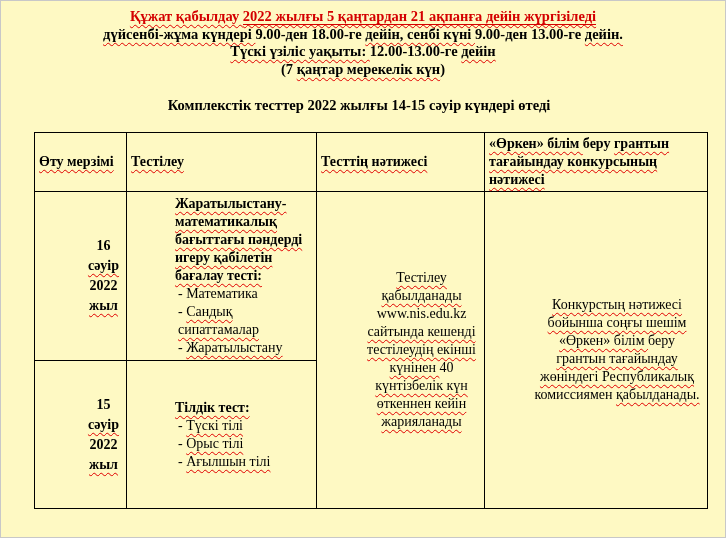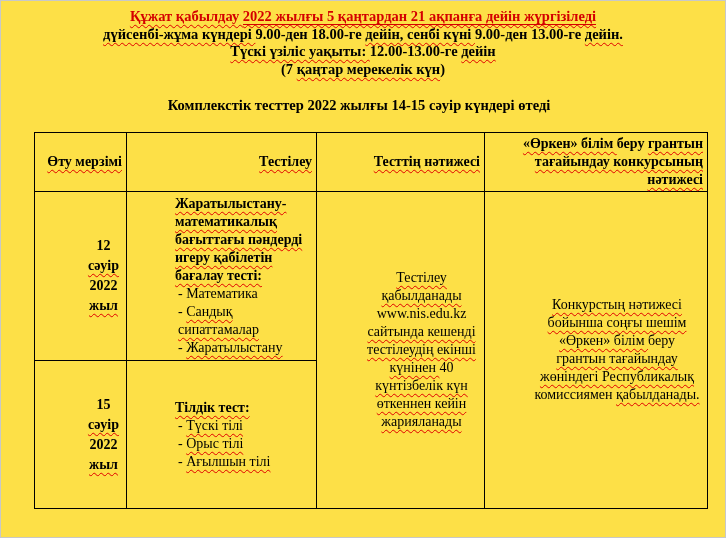--- a/index.html
+++ b/index.html
@@ -5,21 +5,21 @@
   html, body {
     margin: 0;
     padding: 0;
     background: #ffffff;
   }
   .page {
     position: relative;
     width: 726px;
     height: 538px;
     box-sizing: border-box;
-    background: #fde047;
+    background: #fef9c3;
     border: 1px solid #c8c8c8;
     overflow: hidden;
     font-family: "Liberation Serif", "DejaVu Serif", serif;
     color: #000000;
   }
   .hdr {
     text-align: center;
     padding-top: 7px;
     font-weight: bold;
     font-size: 14.5px;
@@ -54,21 +54,21 @@
     border: 1px solid #000000;
     font-size: 14px;
     box-sizing: border-box;
     padding-left: 48px;
   }
   tr.head { height: 59px; }
   tr.r1 { height: 158px; }
   tr.r2 { height: 148px; }
   table.sched th {
     font-weight: bold;
-    text-align: right;
+    text-align: left;
     vertical-align: middle;
     line-height: 18px;
     padding: 2px 4px;
   }
   td.date {
     text-align: center;
     vertical-align: middle;
     font-weight: bold;
     line-height: 20px;
     padding: 2px;
@@ -113,21 +113,21 @@
     </colgroup>
     <tbody>
       <tr class="head">
         <th><span class="sq">Өту мерзімі</span></th>
         <th><span class="sq">Тестілеу</span></th>
         <th><span class="sq">Тесттің нәтижесі</span></th>
         <th><span class="sq">«Өркен» білім </span><span>беру </span><span class="sq">грантын тағайындау конкурсының нәтижесі</span></th>
       </tr>
       <tr class="r1">
         <td class="date">
-          <div><span>12 </span><span class="sq">сәуір</span></div>
+          <div><span>16 </span><span class="sq">сәуір</span></div>
           <div><span>2022 </span><span class="sq">жыл</span></div>
         </td>
         <td class="tests top">
           <div class="ttl"><span class="sq">Жаратылыстану-математикалық бағыттағы пәндерді игеру қабілетін бағалау тесті:</span></div>
           <div class="item"><span>- Математика</span></div>
           <div class="item"><span>- </span><span class="sq">Сандық сипаттамалар</span></div>
           <div class="item"><span>- </span><span class="sq">Жаратылыстану</span></div>
         </td>
         <td class="merged" rowspan="2"><span class="sq">Тестілеу қабылданады </span><span>www.nis.edu.kz </span><span class="sq">сайтында кешенді тестілеудің екінші күнінен </span><span>40 </span><span class="sq">күнтізбелік күн өткеннен кейін жарияланады</span></td>
         <td class="merged" rowspan="2"><span class="sq">Конкурстың нәтижесі бойынша соңғы шешім «Өркен» білім </span><span>беру </span><span class="sq">грантын тағайындау жөніндегі Республикалық </span><span>комиссиямен </span><span class="sq">қабылданады.</span></td>

